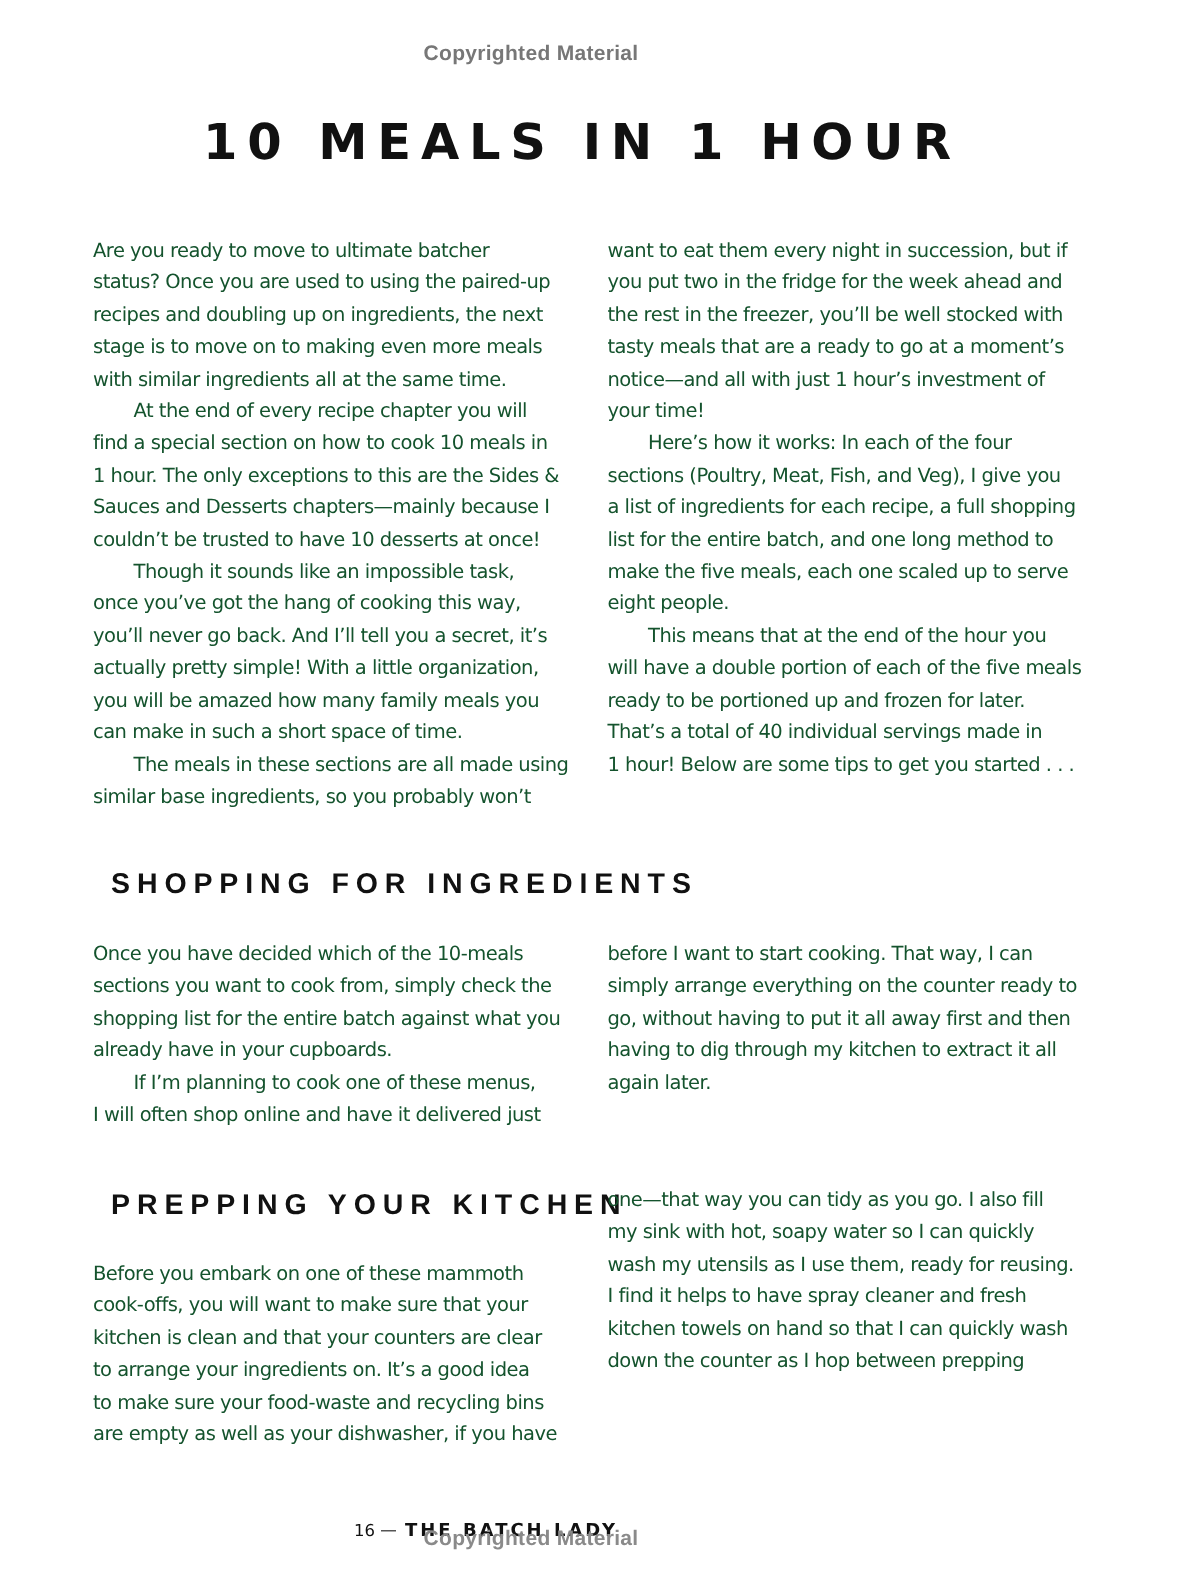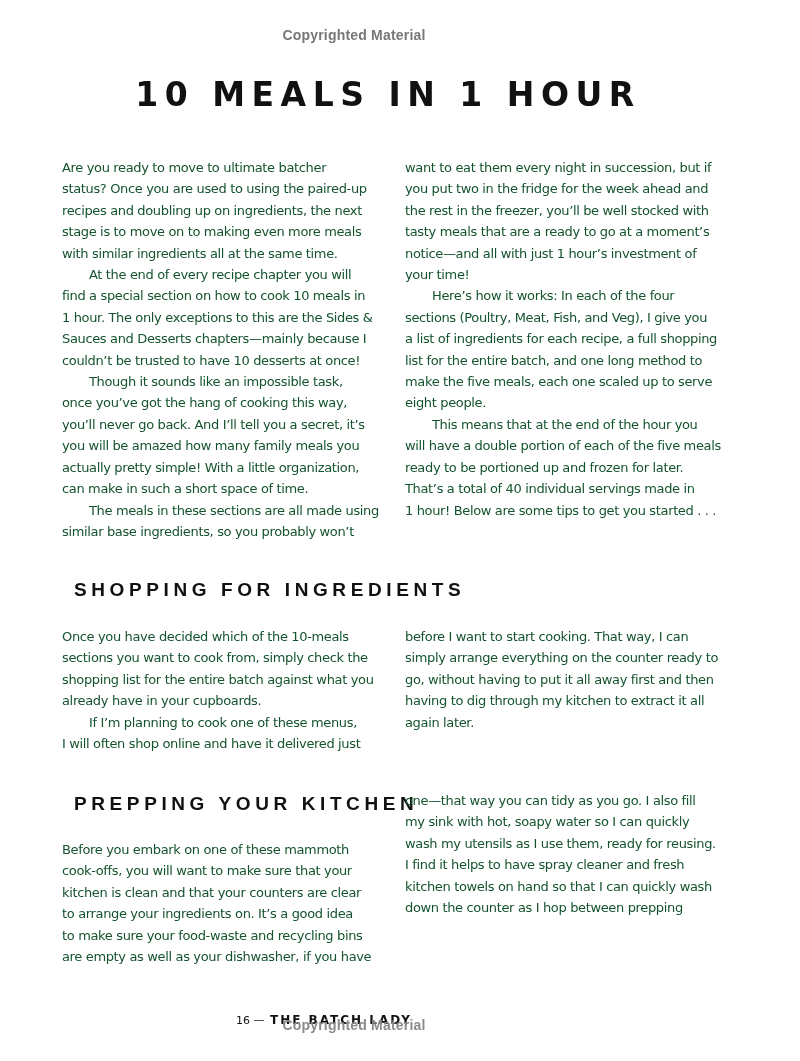--- a/index.html
+++ b/index.html
@@ -42,22 +42,22 @@
     <p>stage is to move on to making even more meals</p>
     <p>with similar ingredients all at the same time.</p>
     <p class="indent">At the end of every recipe chapter you will</p>
     <p>find a special section on how to cook 10 meals in</p>
     <p>1 hour. The only exceptions to this are the Sides &amp;</p>
     <p>Sauces and Desserts chapters—mainly because I</p>
     <p>couldn’t be trusted to have 10 desserts at once!</p>
     <p class="indent">Though it sounds like an impossible task,</p>
     <p>once you’ve got the hang of cooking this way,</p>
     <p>you’ll never go back. And I’ll tell you a secret, it’s</p>
+    <p>actually pretty simple! With a little organization,</p>
     <p>you will be amazed how many family meals you</p>
-    <p>actually pretty simple! With a little organization,</p>
     <p>can make in such a short space of time.</p>
     <p class="indent">The meals in these sections are all made using</p>
     <p>similar base ingredients, so you probably won’t</p>
   </div>
 <div class="col right" style="top:157px;">
     <p>want to eat them every night in succession, but if</p>
     <p>you put two in the fridge for the week ahead and</p>
     <p>the rest in the freezer, you’ll be well stocked with</p>
     <p>tasty meals that are a ready to go at a moment’s</p>
     <p>notice—and all with just 1 hour’s investment of</p>

